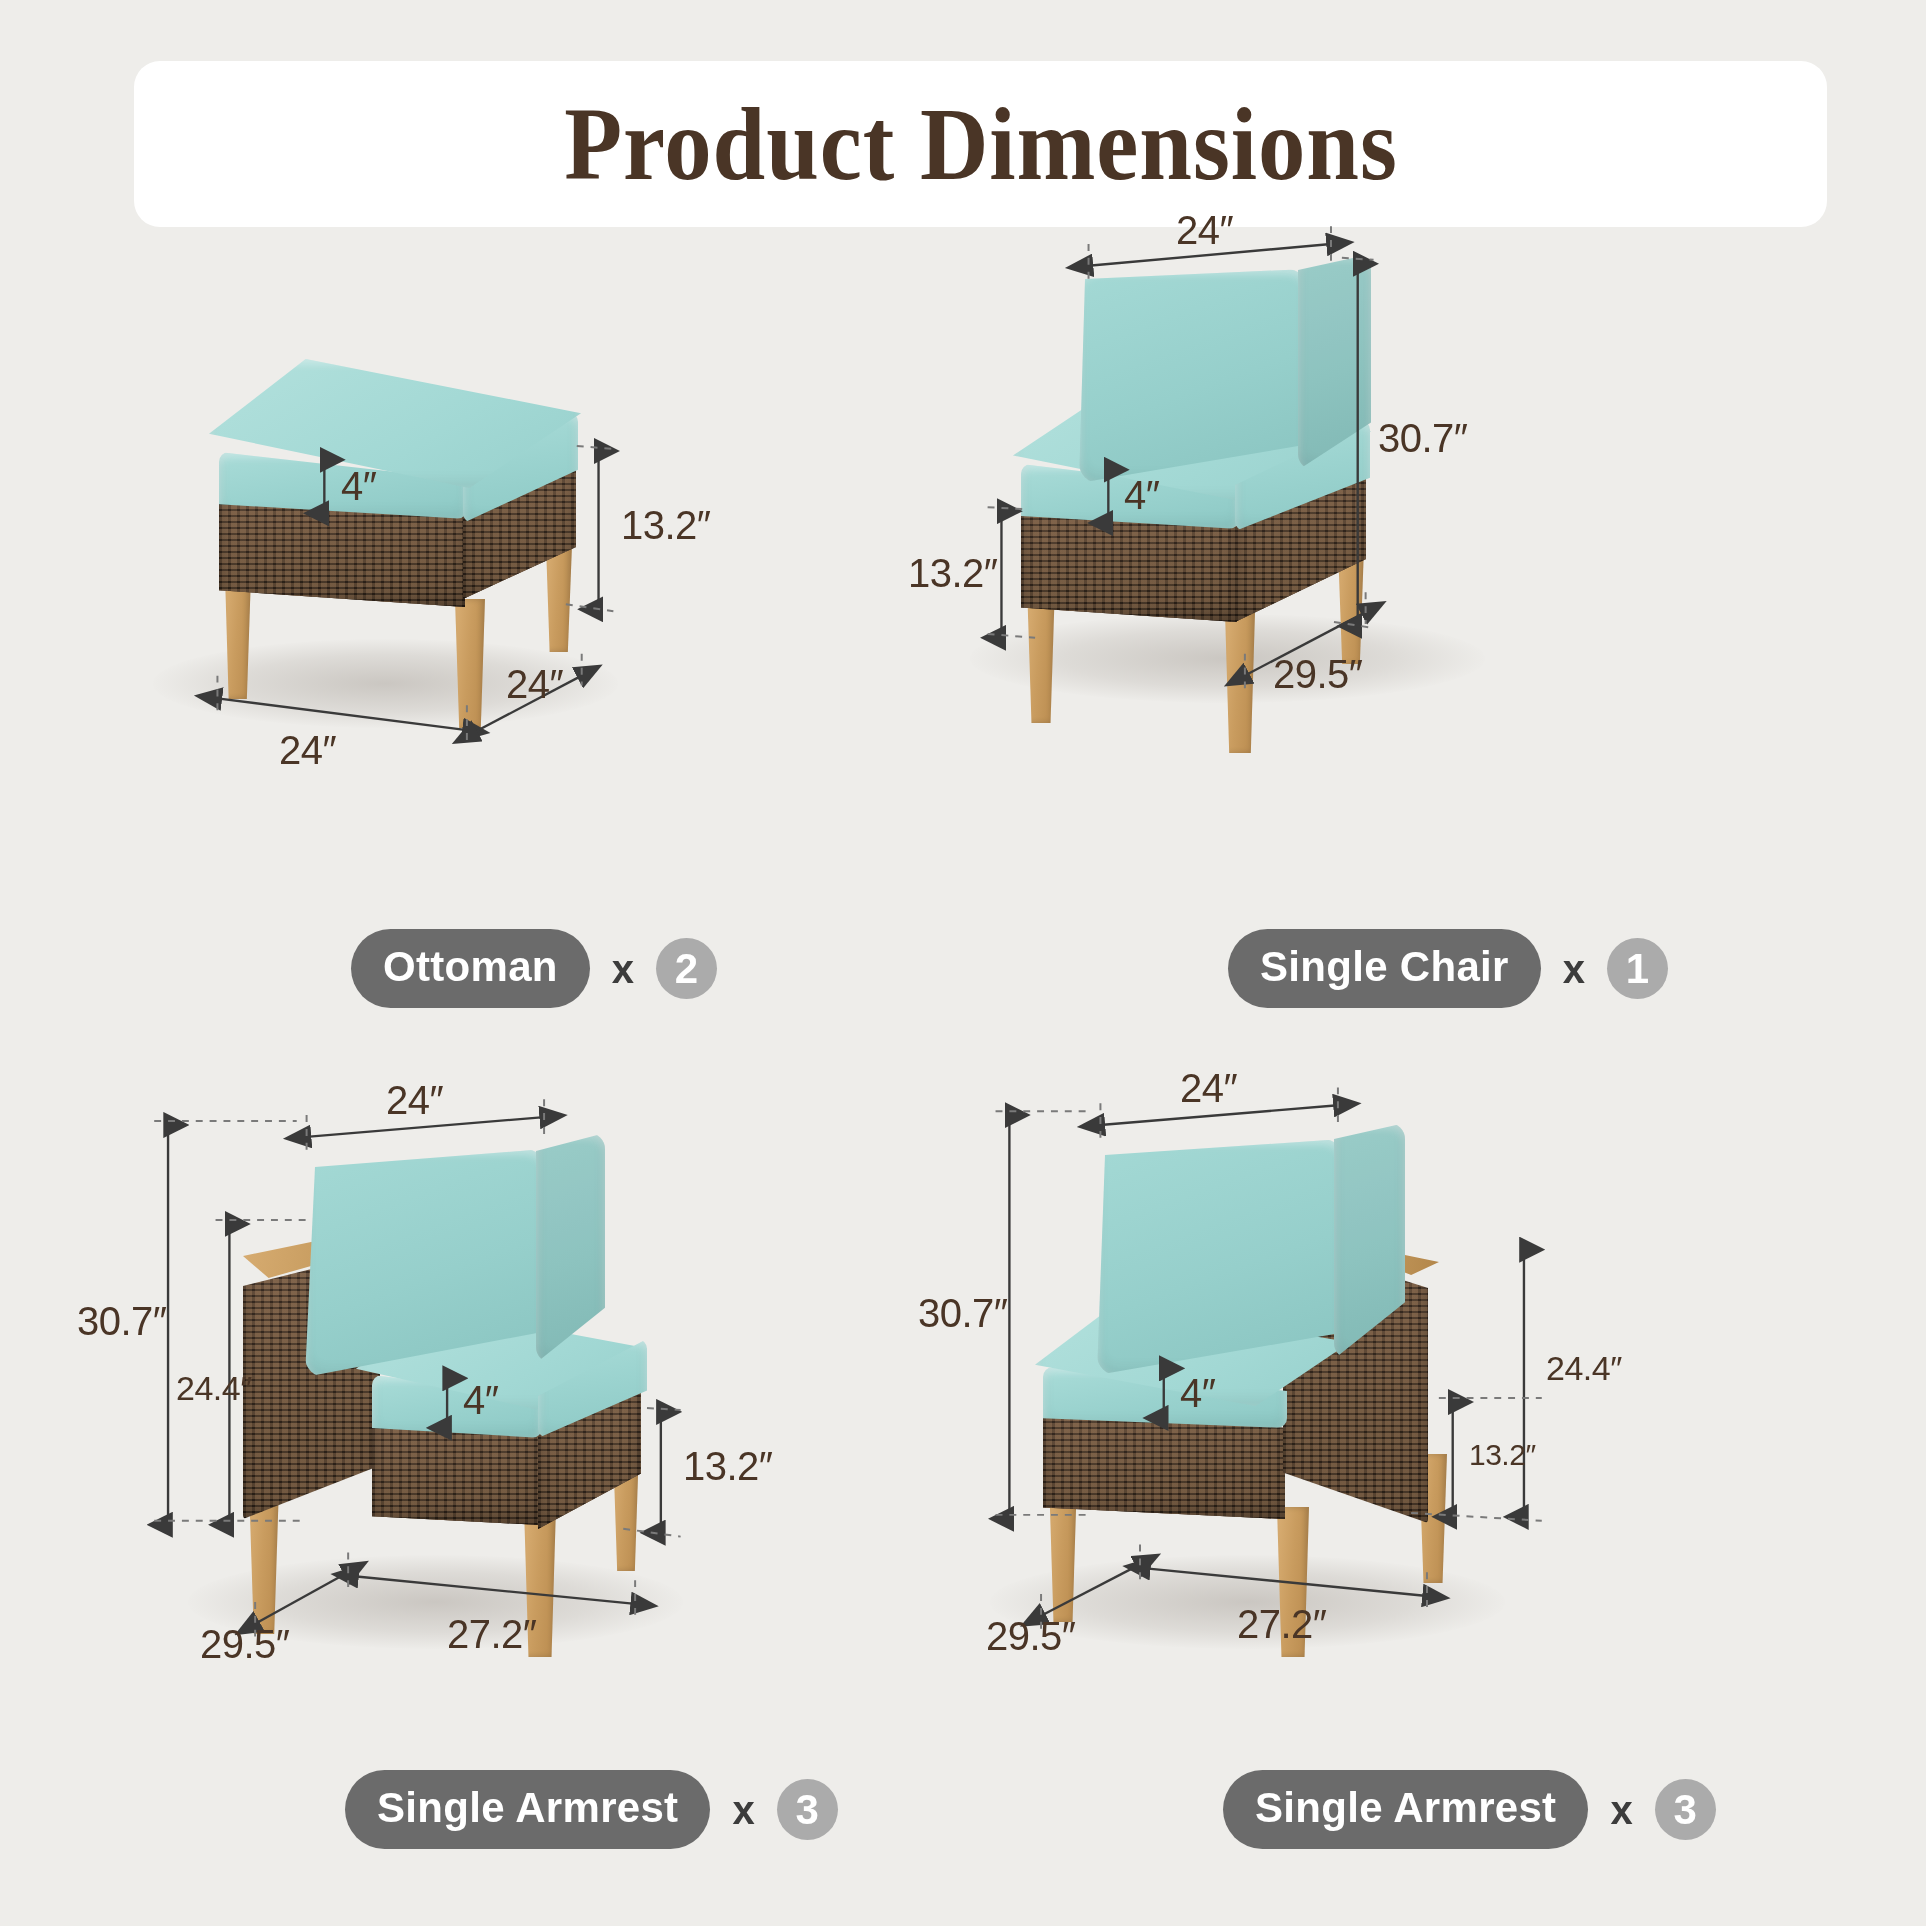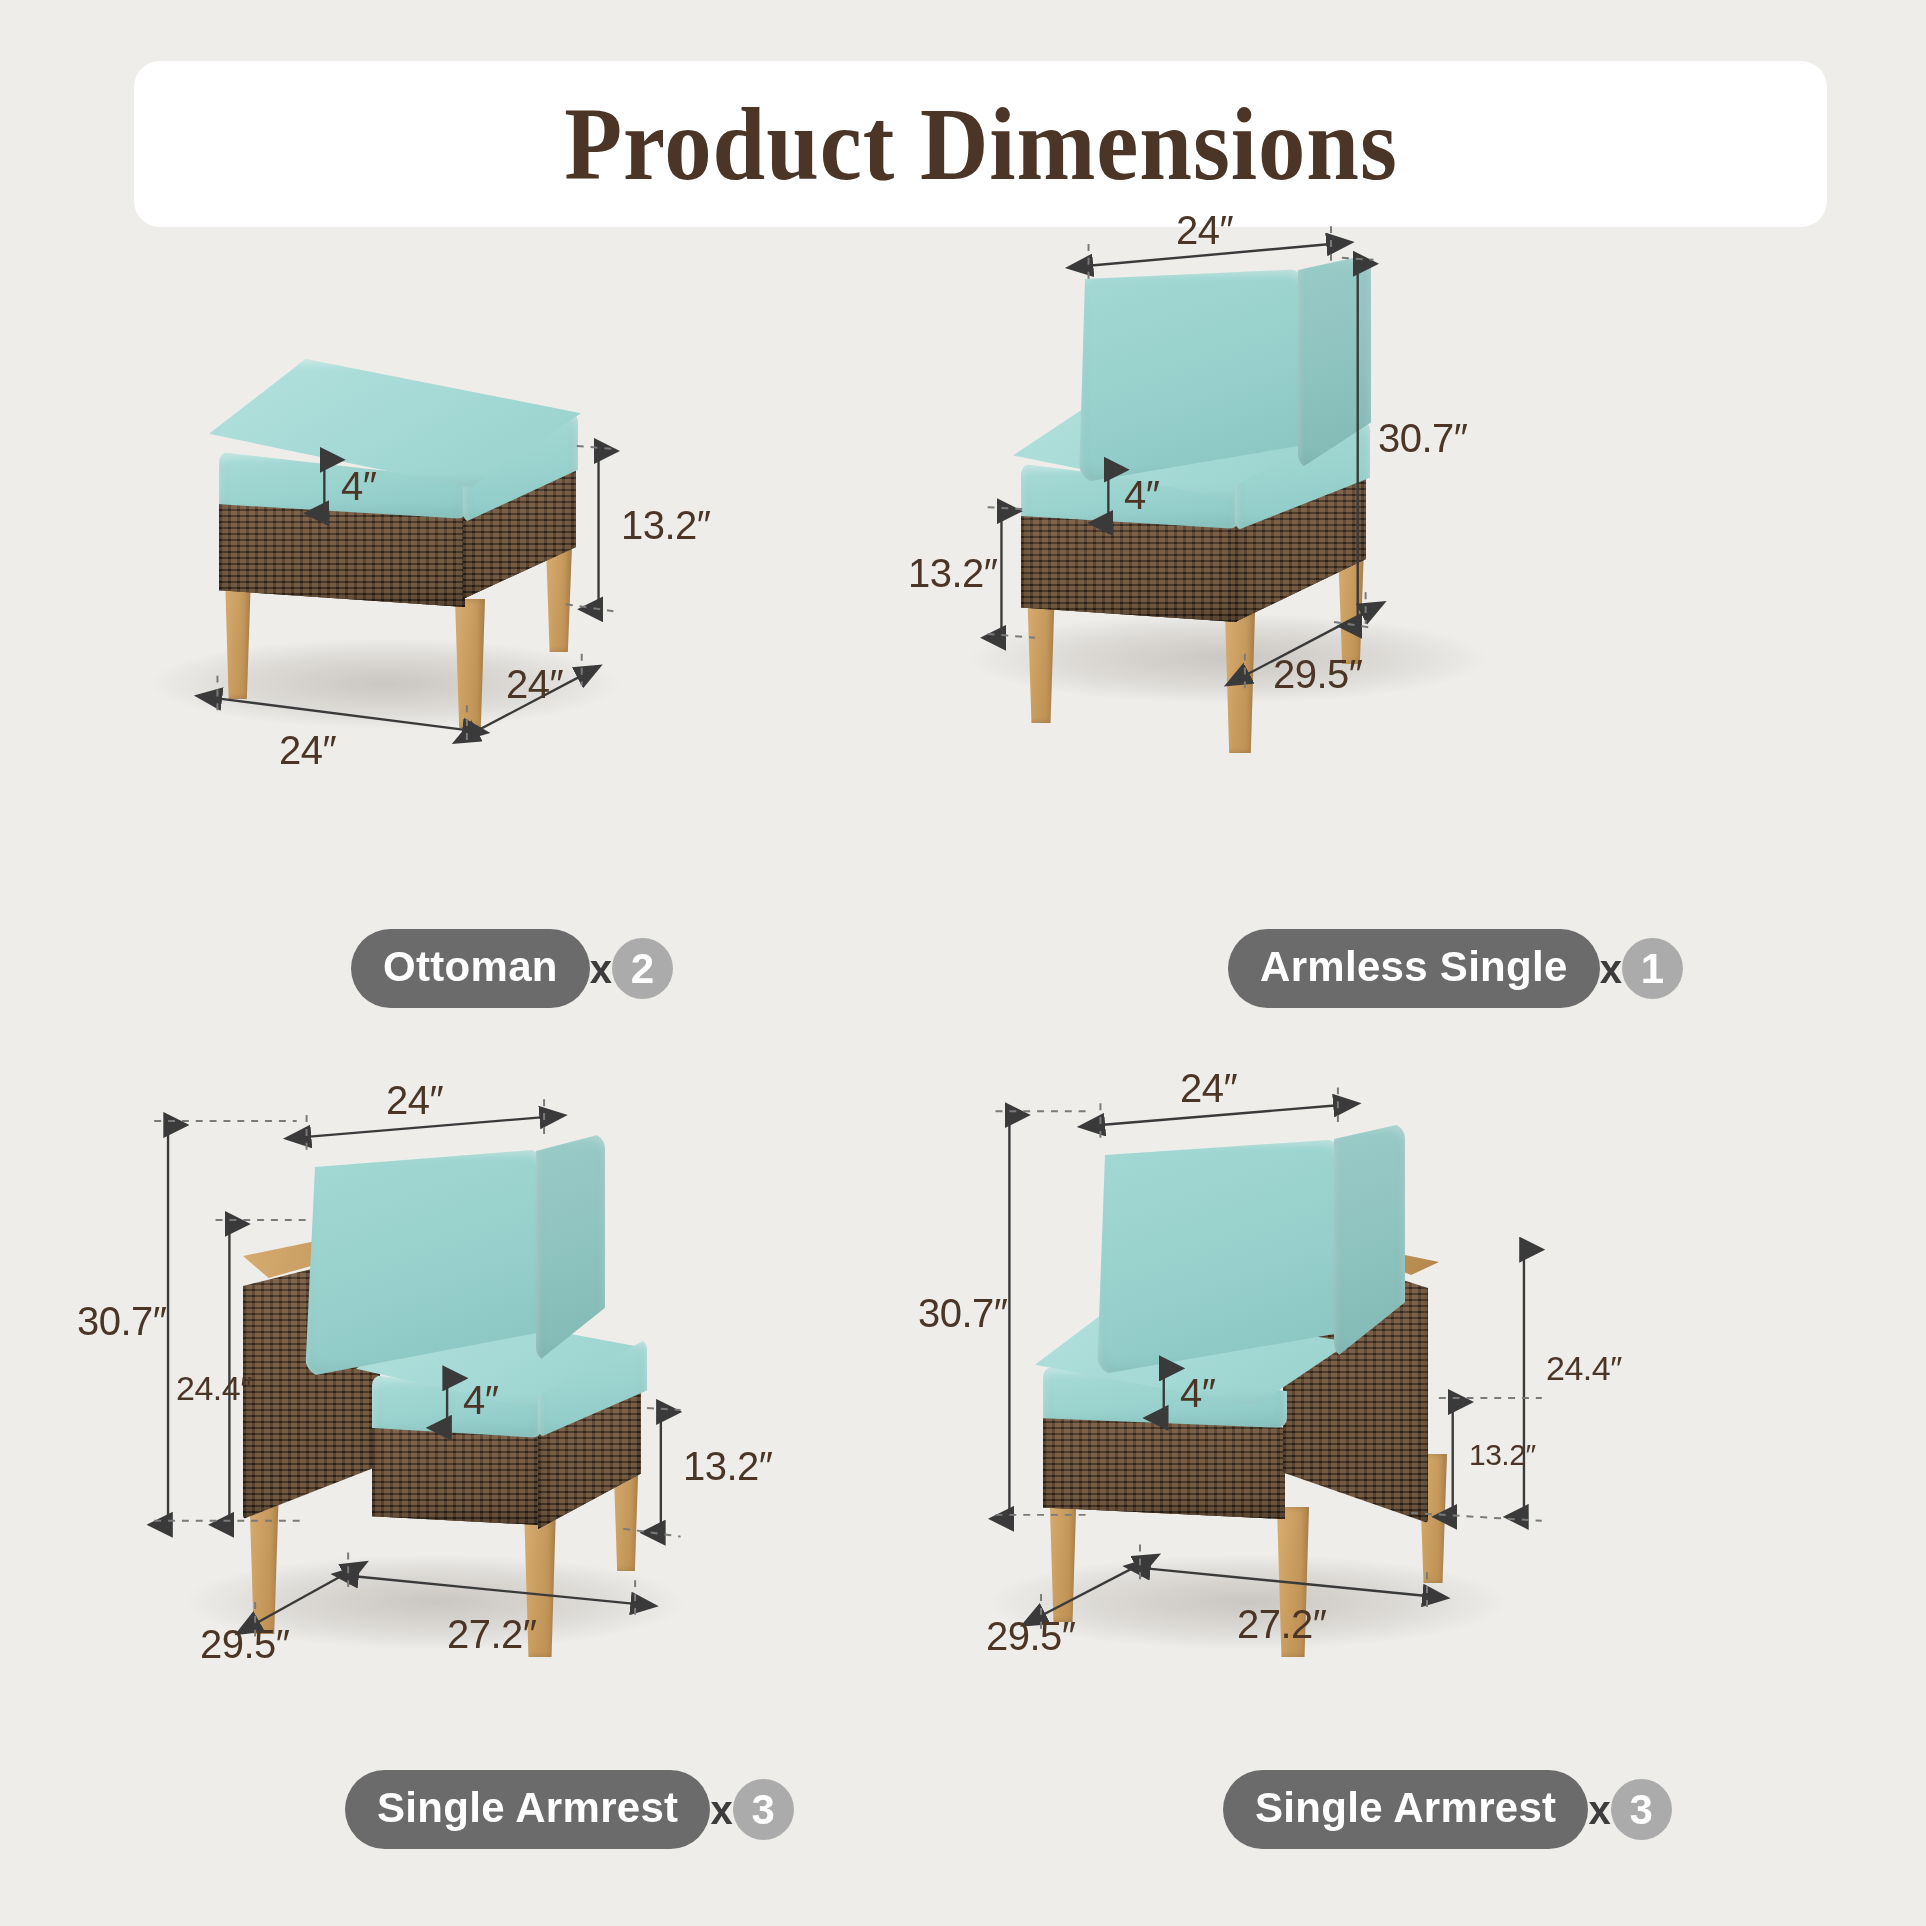--- a/index.html
+++ b/index.html
@@ -119,20 +119,21 @@
     height: 100%;
     overflow: visible;
     pointer-events: none;
   }
 
   
   .caption-row {
     position: absolute;
     display: flex;
     align-items: center;
+    gap: 22px;
   }
   #caption-ottoman       { left: 351px;  top: 929px;  }
   #caption-armless       { left: 1228px; top: 929px;  }
   #caption-armrest-left  { left: 345px;  top: 1770px; }
   #caption-armrest-right { left: 1223px; top: 1770px; }
 
   .pill {
     background: #6B6B6B;
     color: #FFFFFF;
     font-weight: bold;
@@ -477,21 +478,21 @@
     </div>
   </div>
 
   <div class="caption-row" id="caption-ottoman">
     <div class="pill">Ottoman</div>
     <div class="multiplier">x</div>
     <div class="count-badge">2</div>
   </div>
 
   <div class="caption-row" id="caption-armless">
-    <div class="pill">Armless Single</div>
+    <div class="pill">Single Chair</div>
     <div class="multiplier">x</div>
     <div class="count-badge">1</div>
   </div>
 
   <div class="caption-row" id="caption-armrest-left">
     <div class="pill">Single Armrest</div>
     <div class="multiplier">x</div>
     <div class="count-badge">3</div>
   </div>
 

